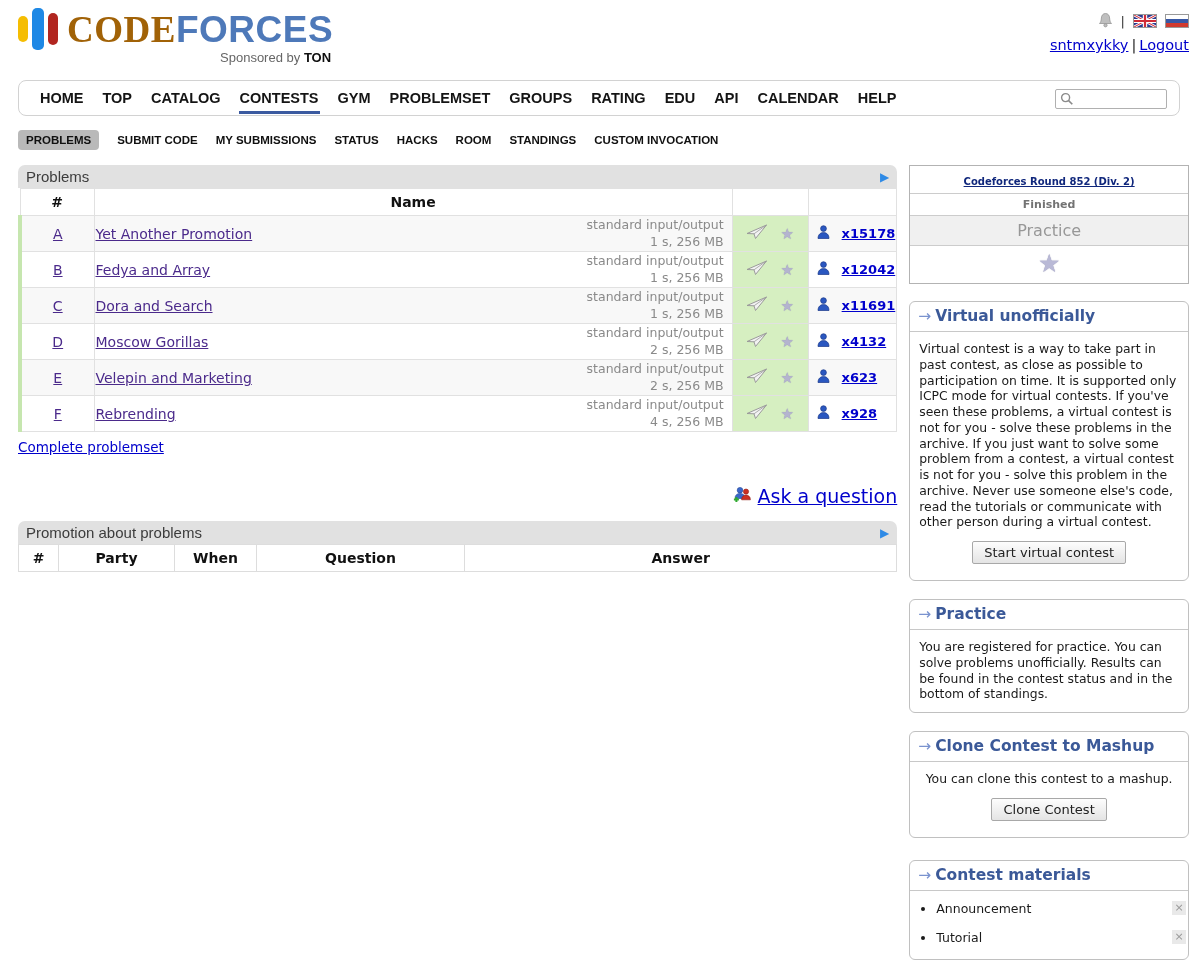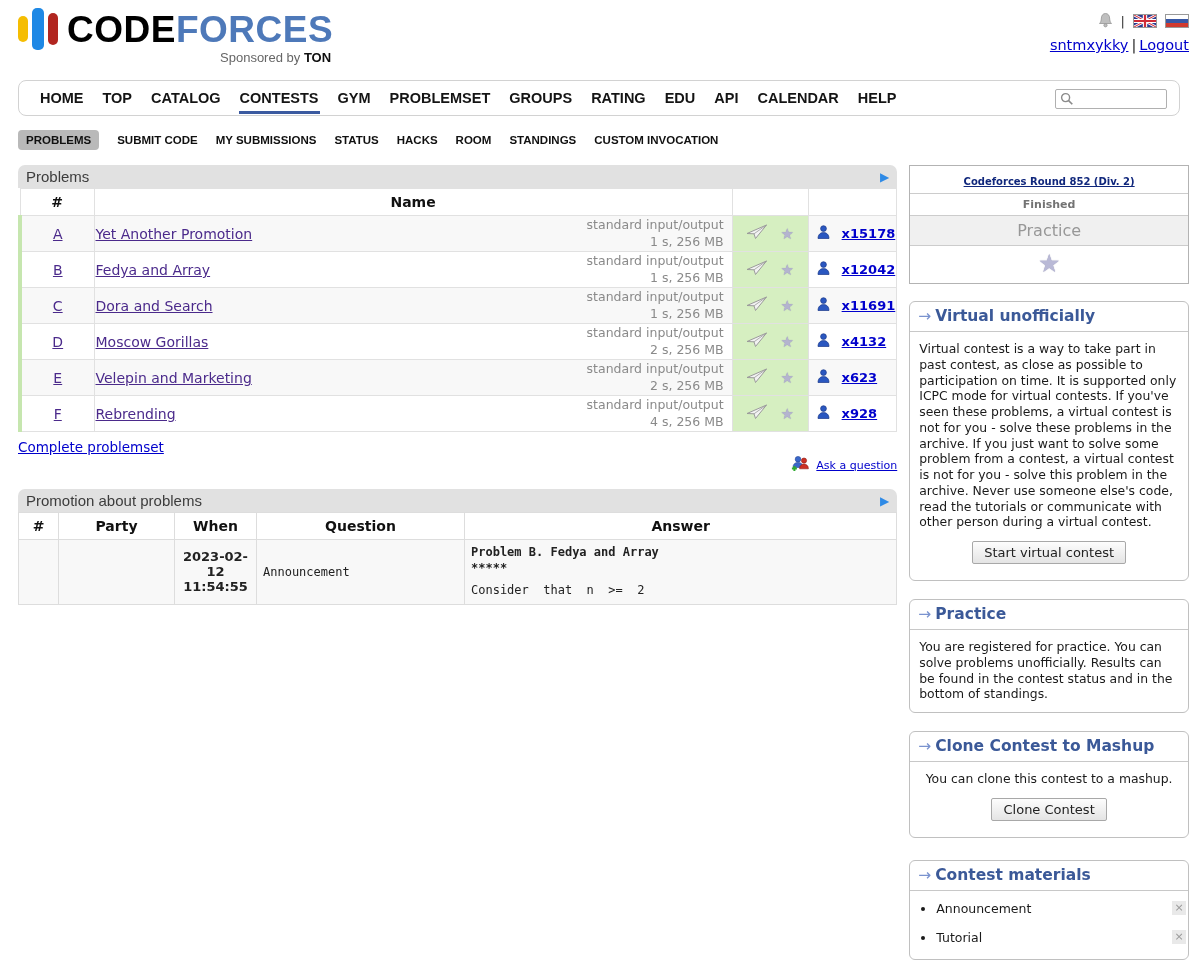--- a/index.html
+++ b/index.html
@@ -14,21 +14,21 @@
   
   .top-header { display: flex; justify-content: space-between; padding-top: 8px; height: 72px; }
   .logo-area { display: flex; flex-direction: column; }
   .logo-row { display: flex; align-items: center; }
   .logo-bars { display: flex; align-items: center; gap: 4px; margin-right: 9px; }
   .bar { border-radius: 5px; }
   .bar.yellow { width: 10px; height: 26px; background: #f5bd02; }
   .bar.blue   { width: 12px; height: 42px; background: #1e88e5; }
   .bar.red    { width: 10px; height: 32px; background: #b12620; }
   .logo-text { font-family: "Liberation Sans", sans-serif; font-weight: bold; font-size: 37px; line-height: 1; letter-spacing: .5px; text-decoration: none; }
-  .logo-code { color: #000000; }
+  .logo-code { color: #a16207; font-family: Liberation Serif, serif; }
   .logo-forces { color: #4e79b9; }
   .tagline { text-align: right; font-size: 13px; color: #666; margin-top: 0px; padding-right: 2px; font-family: "Liberation Sans", sans-serif; }
   .tagline b { color: #101010; }
 
   .header-right { text-align: right; padding-top: 4px; font-size: 14px; }
   .icons-row { display: flex; justify-content: flex-end; align-items: center; gap: 8px; height: 18px; }
   .divider { color: #333; font-size: 13px; }
   .flag { width: 24px; height: 14px; border: 1px solid #999; display: block; }
   .links-row { margin-top: 7px; font-size: 14.5px; }
   .link-blue { color: #0000cc; text-decoration: underline; }
@@ -65,21 +65,21 @@
   td.pname { padding-left: 1px; }
   td.limits { width: 150px; text-align: right; color: #8a8a8a; font-size: 12.5px; line-height: 1.3; padding-right: 8px; border-right: 1px solid #e1e1e1; }
   tr.prow td.iconcell { background: #d6efc1 !important; width: 76px; text-align: center; border-right: 1px solid #e1e1e1; }
   .iconcell .cellwrap { display: flex; align-items: center; justify-content: center; gap: 12px; }
   .row-star { color: #b4b4cf; font-size: 15px; text-shadow: 0 0 1px #8f8fae; }
   td.solved { width: 80px; padding-left: 8px; }
   td.solved .cellwrap { display: flex; align-items: center; gap: 12px; }
   td.solved a { color: #0000cc; font-weight: bold; font-size: 13px; text-decoration: underline; }
 
   .complete-row { margin-top: 7px; font-size: 13.5px; }
-  .ask-row { display: flex; justify-content: flex-end; align-items: center; gap: 6px; margin-bottom: 14px; font-size: 11px; }
+  .ask-row { display: flex; justify-content: flex-end; align-items: center; gap: 6px; margin-top: 30px; margin-bottom: 14px; font-size: 19px; }
 
   table.questions { border: 1px solid #ddd; }
   table.questions th { border-color: #ddd; }
   table.questions td { border: 1px solid #ddd; background: #f8f8f8; padding: 5px 6px; vertical-align: middle; }
   th.qh-num { width: 40px; } th.qh-party { width: 116px; } th.qh-when { width: 82px; } th.qh-question { width: 208px; }
   td.q-when { font-weight: bold; font-size: 13px; text-align: center; width: 82px; }
   td.q-question, td.q-answer { font-family: "DejaVu Sans Mono", "Liberation Mono", monospace; font-size: 12px; }
   .ans-line { white-space: pre-wrap; line-height: 1.3; }
   .ans-bold { font-weight: bold; }
   .ans-gap { height: 7px; }
@@ -396,32 +396,20 @@
         </div>
         <table class="grid questions">
           <tbody>
               <tr>
             <th class="qh-num">#</th>
             <th class="qh-party">Party</th>
             <th class="qh-when">When</th>
             <th class="qh-question">Question</th>
             <th>Answer</th>
           </tr>
-          <tr>
-            <td></td>
-            <td></td>
-            <td class="q-when">2023-02-12 11:54:55</td>
-            <td class="q-question">Announcement</td>
-            <td class="q-answer">
-              <div class="ans-line ans-bold">Problem B. Fedya and Array</div>
-              <div class="ans-line ans-bold">*****</div>
-              <div class="ans-gap"></div>
-              <div class="ans-line">Consider  that  n  &gt;=  2</div>
-            </td>
-          </tr>
         </tbody>
           </table>
       </div>
     </div>
 
     <div class="sidebar">
 
       <div class="contest-box">
         <div class="cb-row"><a class="contest-title-link">Codeforces Round 852 (Div. 2)</a></div>
         <div class="cb-row cb-finished">Finished</div>

